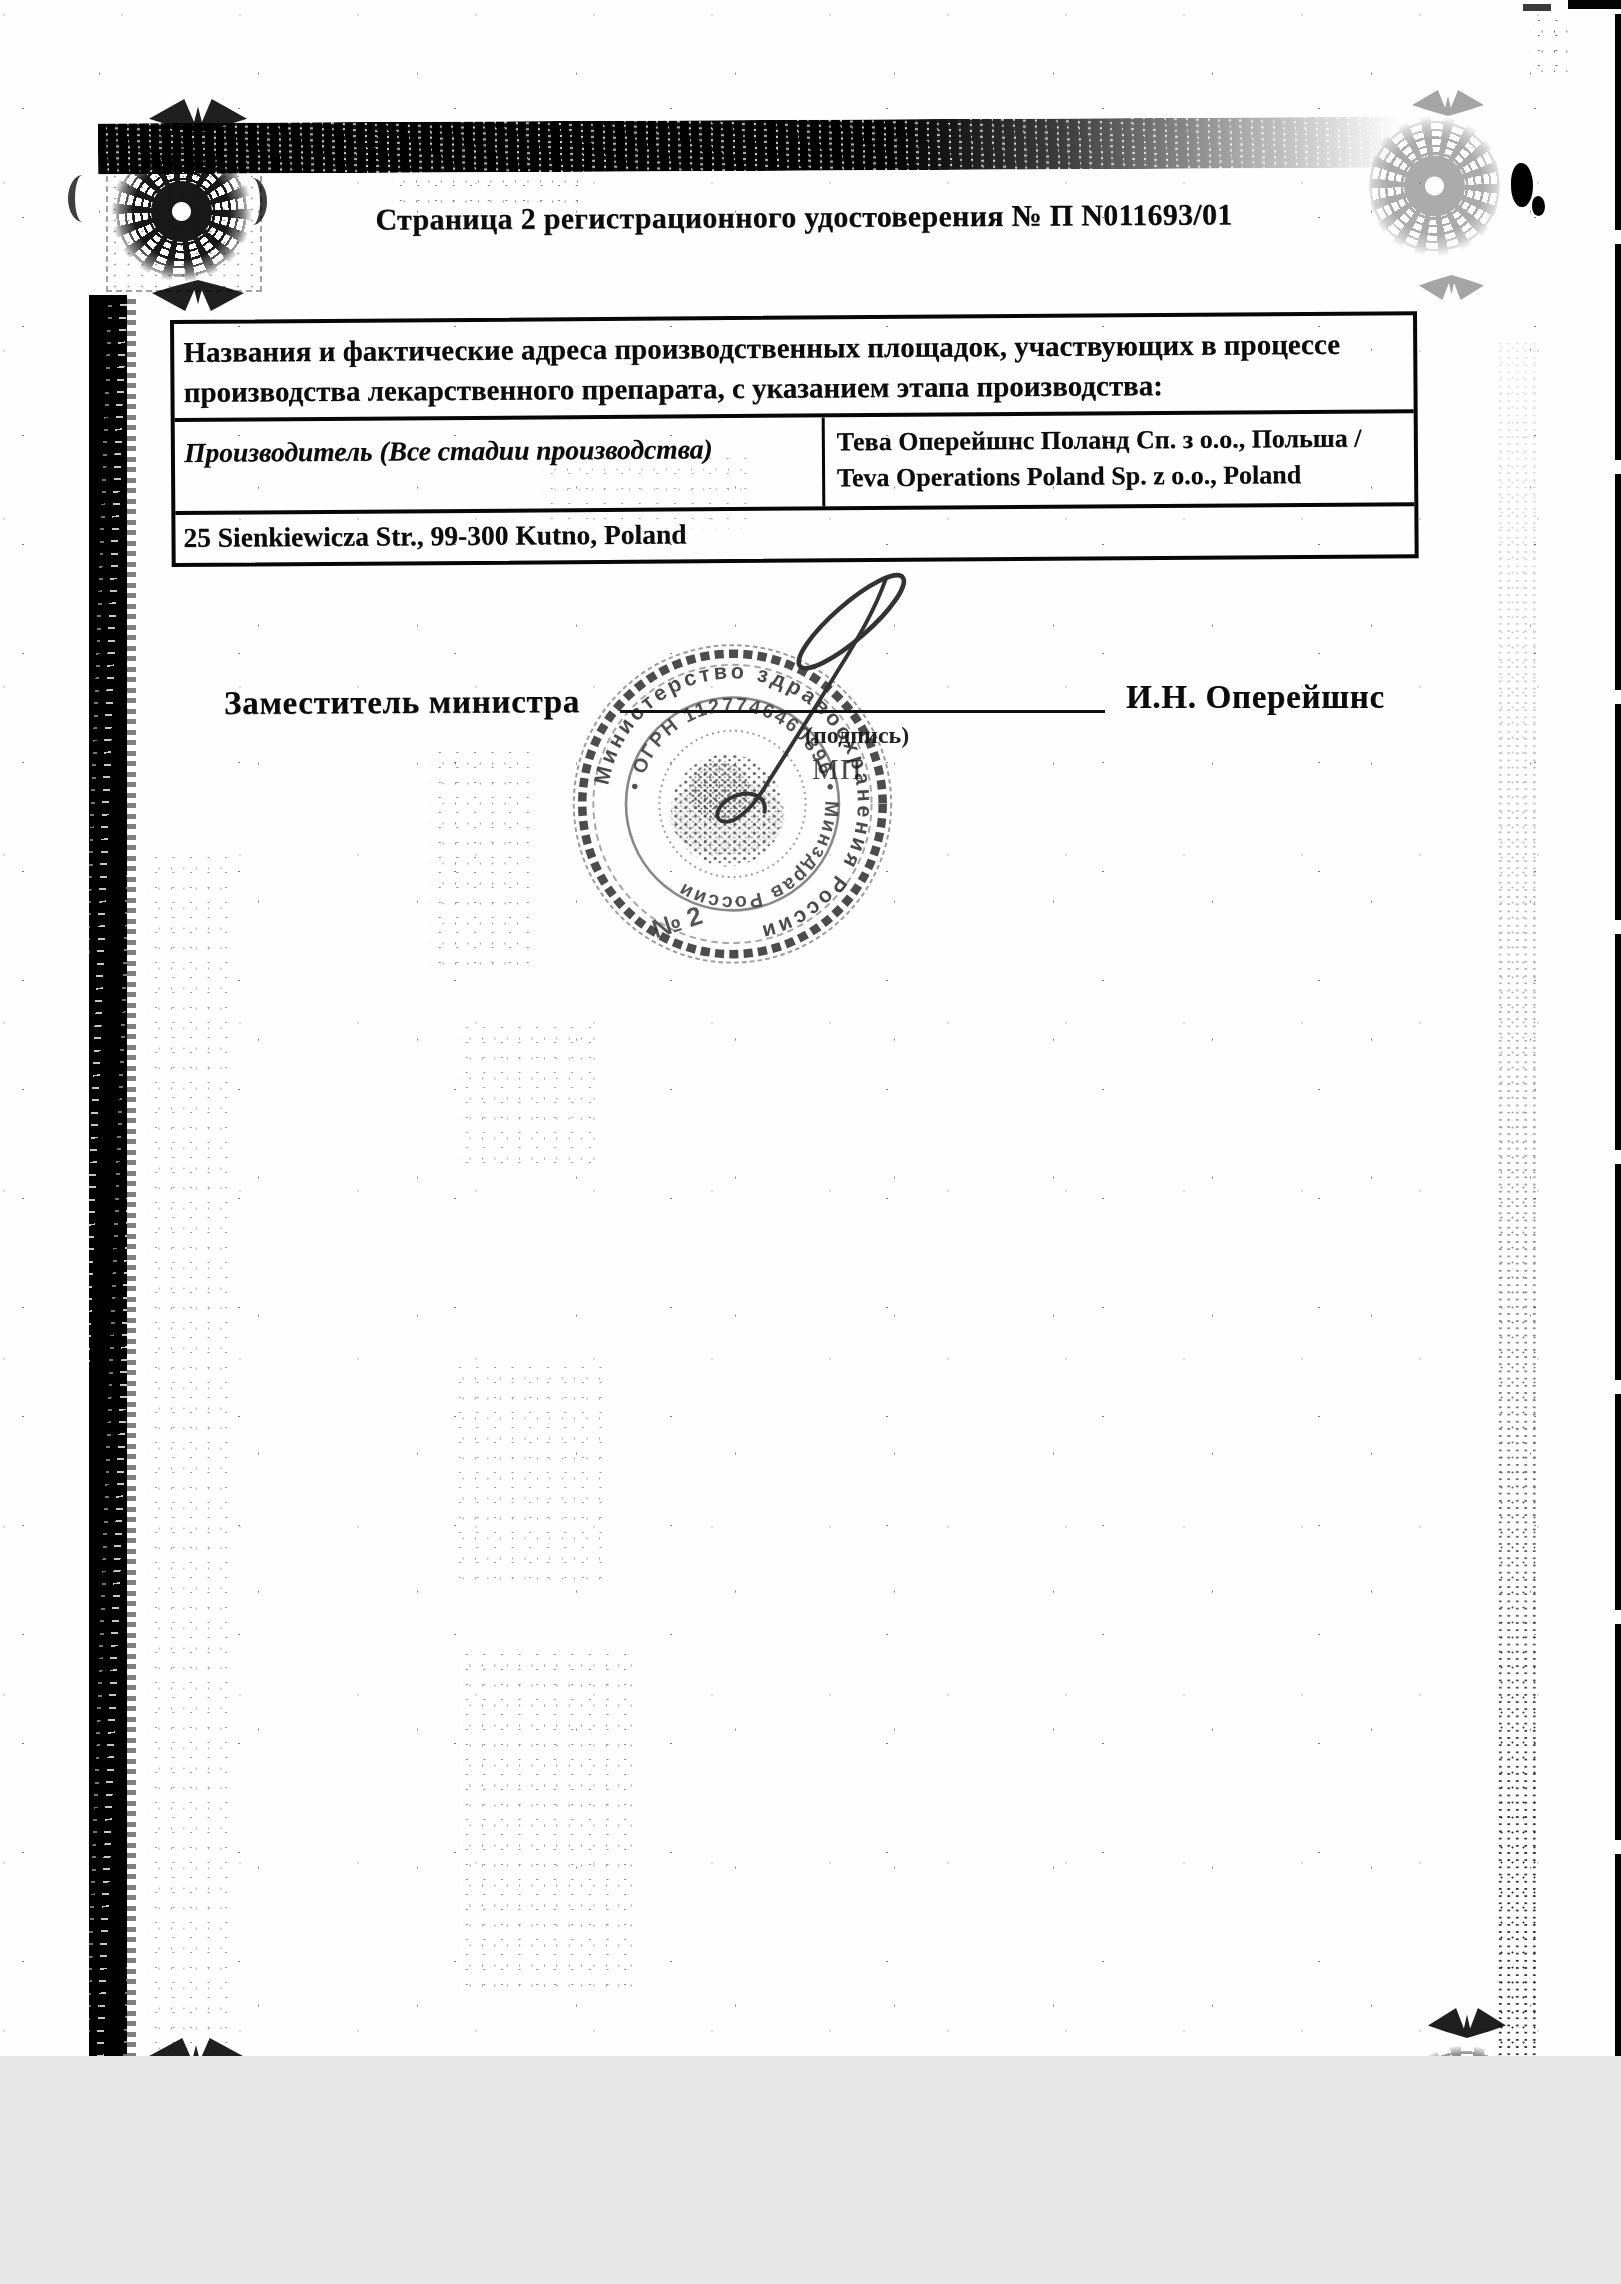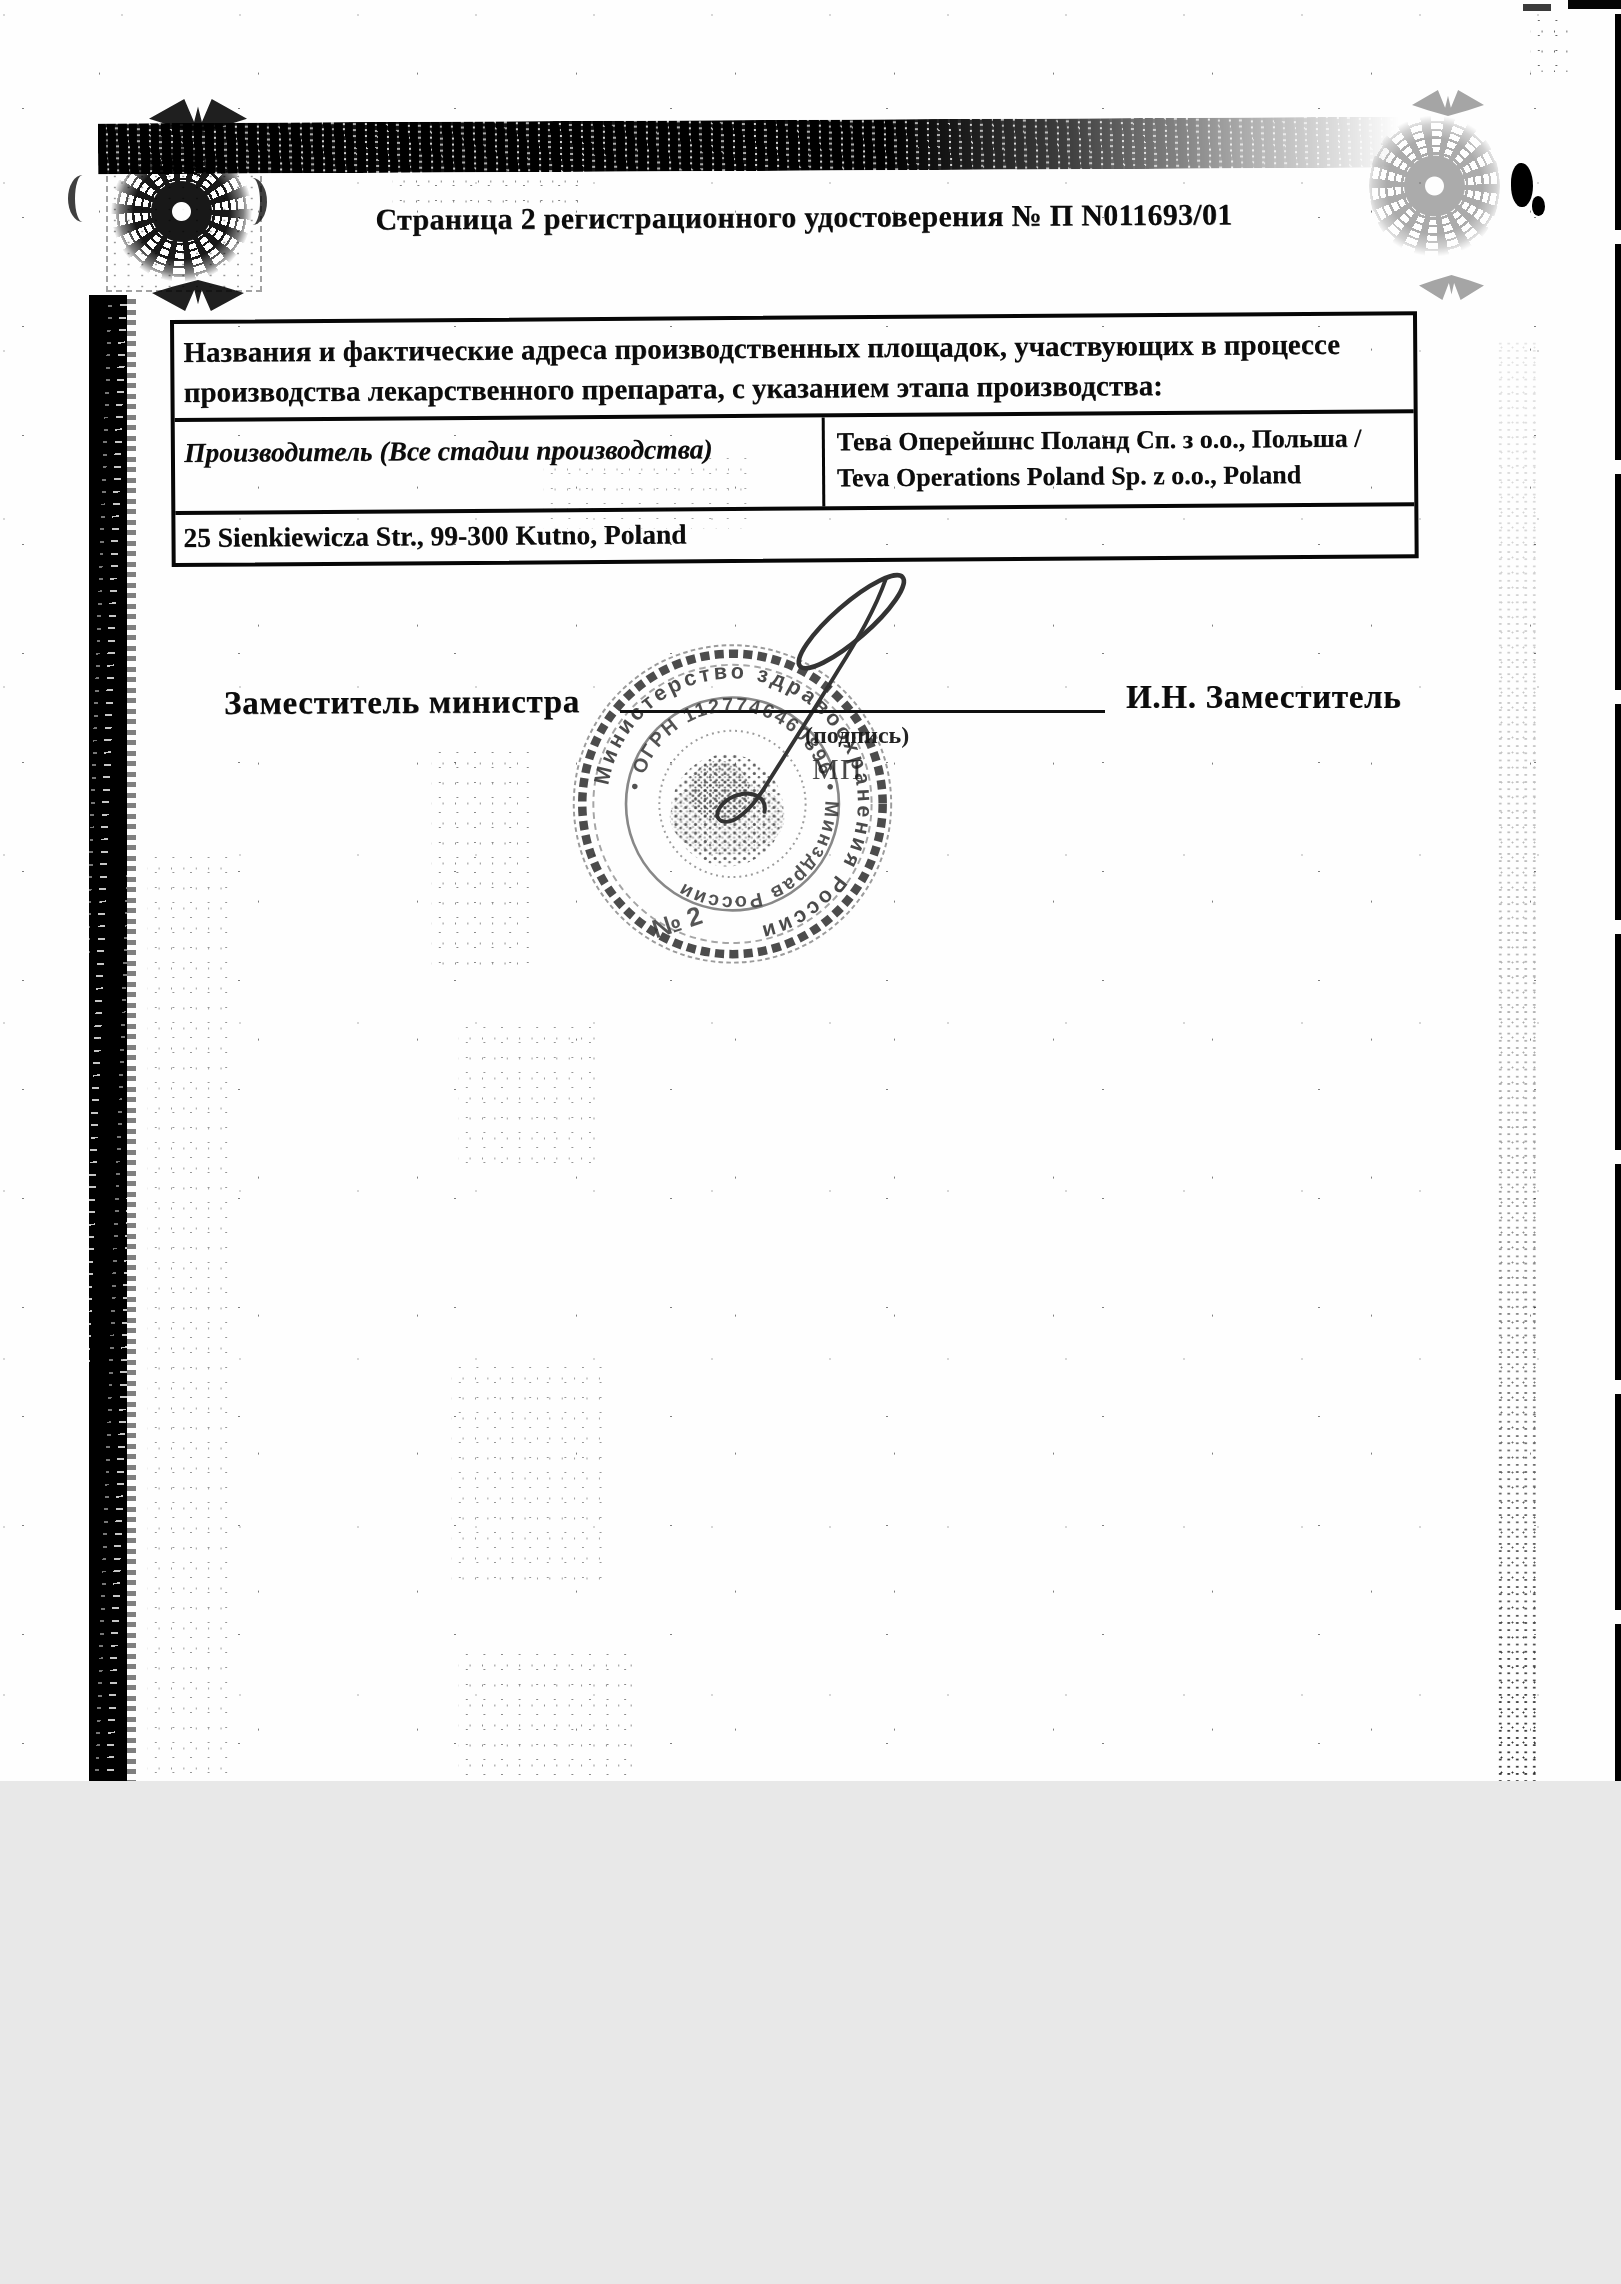--- a/index.html
+++ b/index.html
@@ -1,17 +1,17 @@
 <!DOCTYPE html>
 <html style="font-size:10.5px"><head>
 <meta charset="utf-8">
 <style>
   html,body{margin:0;padding:0;background:#e8e8e8;}
   .page{
-    position:relative; width:1621px; height:1781px; margin:0 auto;
+    position:relative; width:1621px; height:2056px; margin:0 auto;
     background:#fefefe; overflow:hidden;
     font-family:"Liberation Serif","DejaVu Serif",serif;
     color:#0c0c0c;
   }
   .abs{position:absolute;}
 
   
   .noise{
     position:absolute; inset:0; pointer-events:none;
     background-image:
@@ -202,21 +202,21 @@
     <div class="t-title">Названия и фактические адреса производственных площадок, участвующих в процессе производства лекарственного препарата, с указанием этапа производства:</div>
     <div class="t-mid">
       <div class="t-left">Производитель (Все стадии производства)</div>
       <div class="t-right">Тева Оперейшнс Поланд Сп. з о.о., Польша / Teva Operations Poland Sp. z o.o., Poland</div>
     </div>
     <div class="t-addr">25 Sienkiewicza Str., 99-300 Kutno, Poland</div>
   </div>
 
   <div class="abs sig-position">Заместитель министра</div>
   <div class="abs sig-line"></div>
-  <div class="abs sig-name">И.Н. Заместитель</div>
+  <div class="abs sig-name">И.Н. Оперейшнс</div>
   <div class="abs sig-caption">(подпись)</div>
   <div class="abs sig-mp">МП</div>
 
   <svg class="abs stamp" width="366" height="418" viewBox="0 0 560 640">
     <defs>
       <pattern id="pDots" width="15" height="13" patternUnits="userSpaceOnUse">
         <circle cx="3.5" cy="3.5" r="2.4" fill="#141414"></circle>
         <circle cx="10.5" cy="9" r="1.9" fill="#141414"></circle>
       </pattern>
       <pattern id="pDots2" width="9" height="8" patternUnits="userSpaceOnUse">

